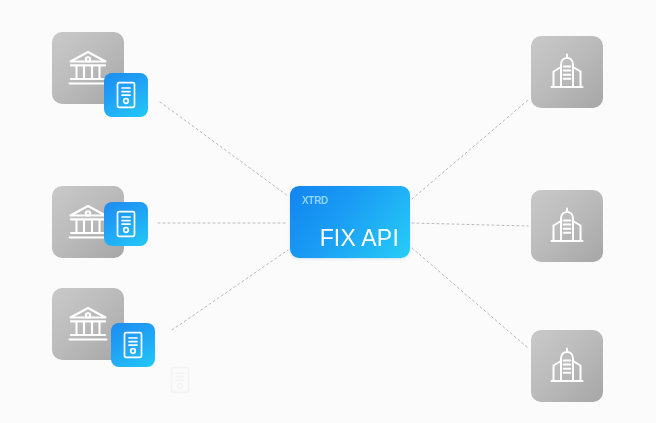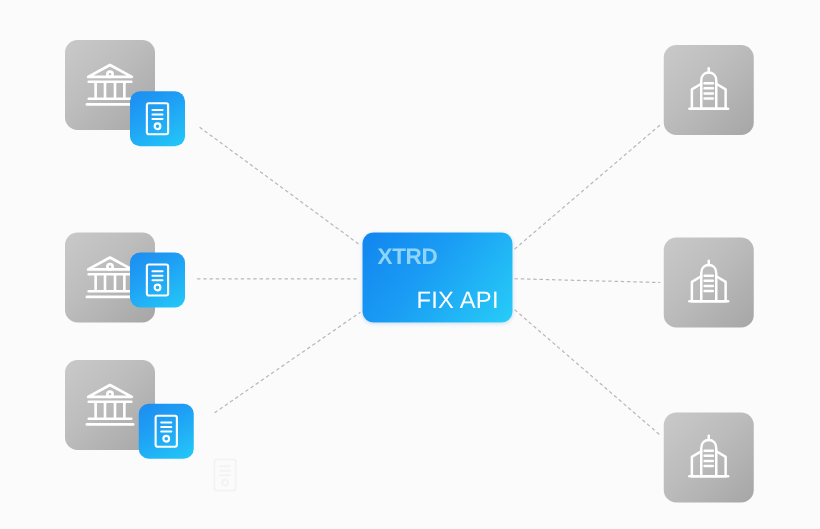--- a/index.html
+++ b/index.html
@@ -70,31 +70,31 @@
     width: 120px;
     height: 72px;
     border-radius: 9px;
     background: linear-gradient(128deg, #1285ef 0%, #1a9cf4 42%, #27cdf7 100%);
     box-shadow: 0 1px 3px rgba(20,110,190,0.18);
   }
   #hub-logo {
     position: absolute;
     left: 12px;
     top: 10px;
-    font-size: 18px;
+    font-size: 10px;
     font-weight: bold;
     letter-spacing: -0.3px;
     color: #8fd4fb;
     line-height: 1;
   }
   #hub-title {
     position: absolute;
     right: 11px;
     bottom: 8px;
-    font-size: 19px;
+    font-size: 23px;
     color: #ffffff;
     letter-spacing: 0.2px;
     line-height: 1;
     white-space: nowrap;
   }
 
   .icon-svg { display: block; }
 </style>
 </head>
 <body>

